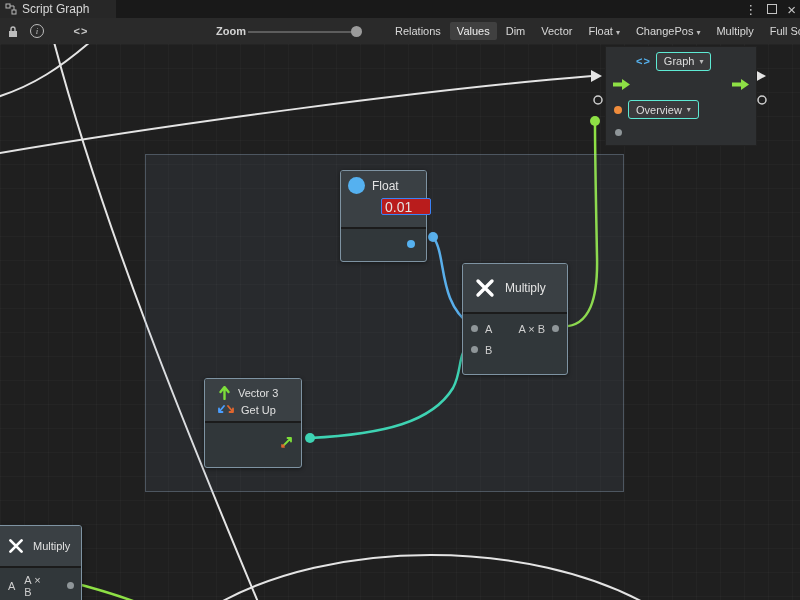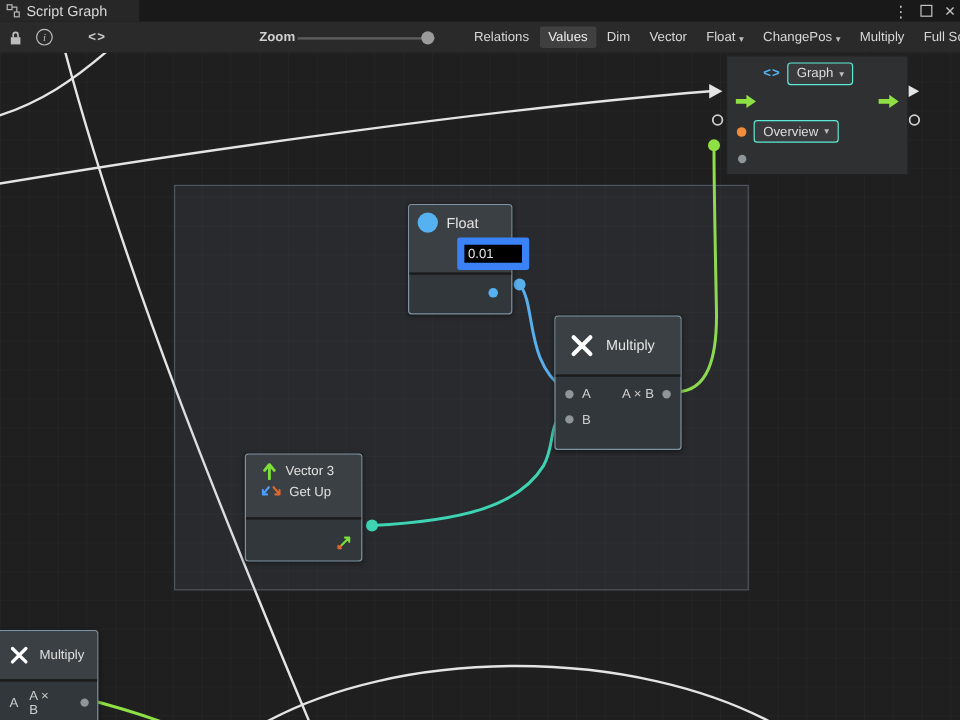--- a/index.html
+++ b/index.html
@@ -55,34 +55,34 @@
   .dot{border-radius:50%;flex:none;}
   .dot-gray{width:7px;height:7px;background:#8f9699;}
   .dot-blue{width:8px;height:8px;background:#55b1f0;}
   .dot-orange{width:8px;height:8px;background:#f08c3c;}
 
   
   .node-float{left:340px;top:126px;width:87px;height:92px;}
   .node-float .node-header{height:56px;padding:6px 6px 0 7px;}
   .fl-row1{display:flex;align-items:center;gap:7px;}
   .float-circle{width:17px;height:17px;border-radius:50%;background:#55b1f0;flex:none;}
-  .float-input{display:block;margin:4px 3px 0 33px;width:42px;height:15px;background:#000000;
-        border:6px solid #3b82f6;border-radius:2px;color:#e2e2e2;font-size:11px;
+  .float-input{display:block;margin:4px 3px 0 33px;width:42px;height:15px;background:#b91c1c;
+        border:1px solid #3b82f6;border-radius:2px;color:#e2e2e2;font-size:14px;
         padding:0 3px;font-family:inherit;}
   .node-float .node-body{height:32px;display:flex;align-items:center;justify-content:flex-end;padding-right:11px;}
 
   
   .node-multiply{left:462px;top:219px;width:106px;height:112px;}
   .node-multiply .node-header{height:48px;display:flex;align-items:center;gap:10px;padding-left:12px;}
   .node-multiply .node-body{padding:4px 0 6px 0;}
   .mrow{display:flex;align-items:center;gap:7px;height:21px;padding:0 8px;}
 
   
   .node-vector{left:204px;top:334px;width:98px;height:90px;}
-  .node-vector .node-header{height:52px;padding:5px 4px 0 13px;}
+  .node-vector .node-header{height:42px;padding:5px 4px 0 13px;}
   .vrow{display:flex;align-items:center;gap:7px;height:17px;}
   .node-vector .node-body{height:40px;display:flex;align-items:center;justify-content:flex-end;padding-right:7px;}
   .small-title{font-size:11px;color:#e0e0e0;}
 
   
   .graph-panel{position:absolute;left:605px;top:2px;width:152px;height:100px;z-index:3;
                background:#2e3032;border:1px solid #222222;box-sizing:border-box;}
   .gp-row1{height:22px;display:flex;align-items:center;gap:5px;padding:3px 0 0 30px;}
   .gp-code{color:#57b3f0;font-weight:bold;font-size:11px;letter-spacing:1px;}
   .dropdown{display:inline-flex;align-items:center;gap:5px;background:#3a3a3c;border:1px solid #5eead4;

